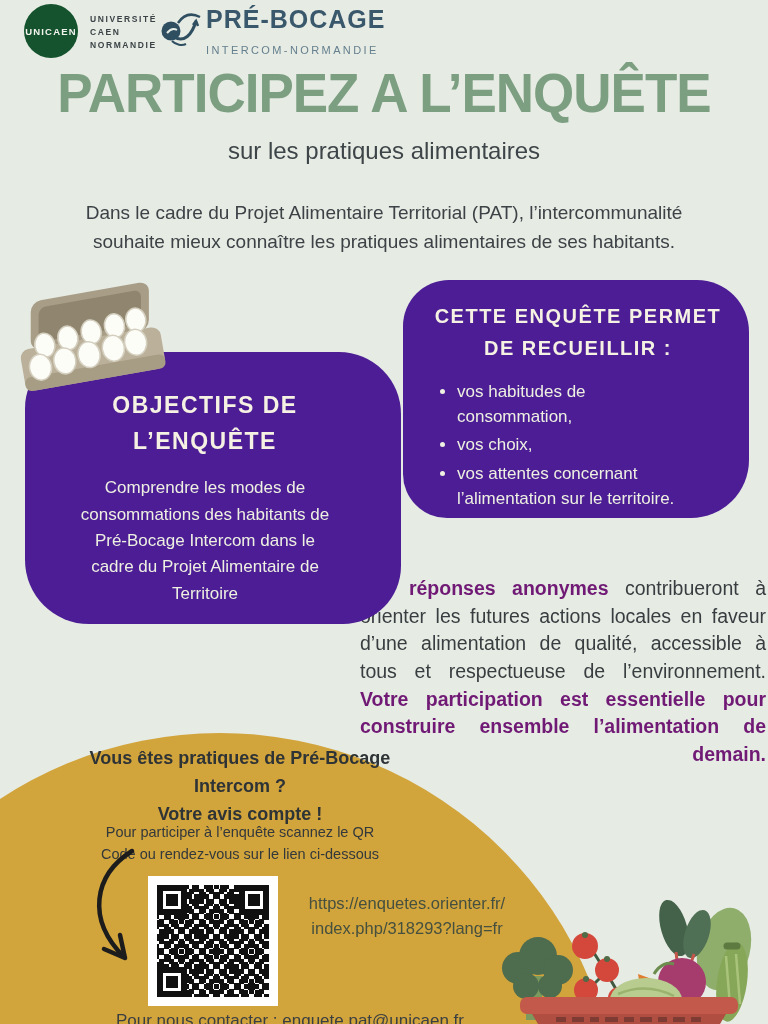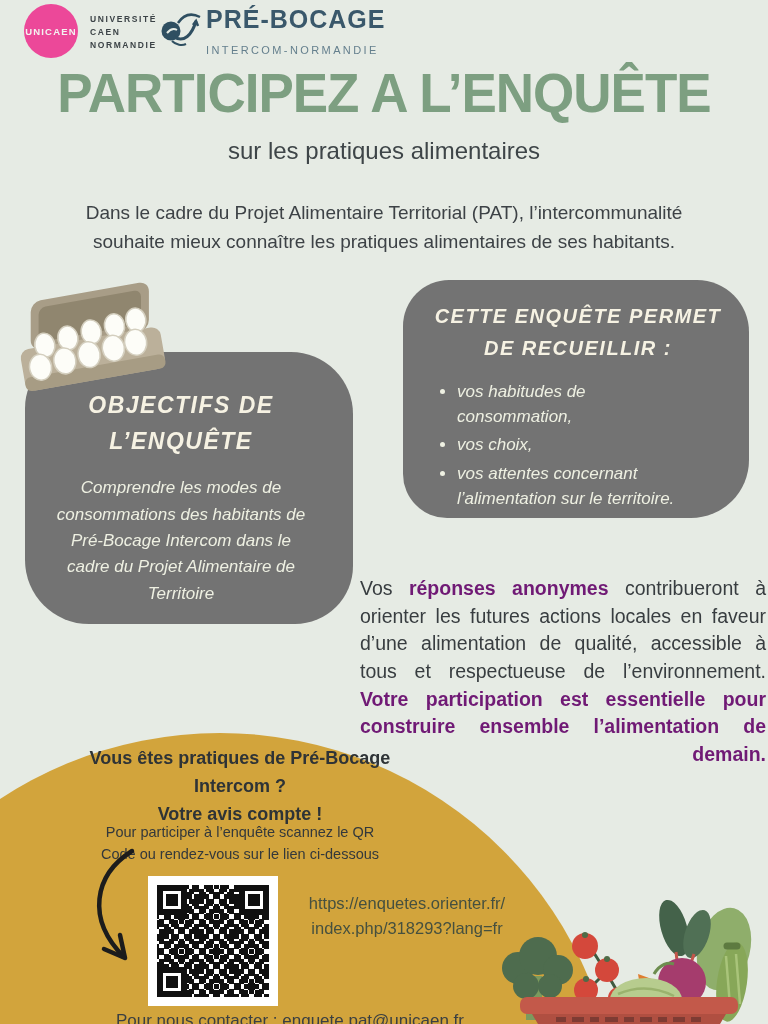--- a/index.html
+++ b/index.html
@@ -10,21 +10,21 @@
     margin: 0 auto;
     background: #e6ebe4;
     overflow: hidden;
     font-family: "Liberation Sans", "DejaVu Sans", sans-serif;
     color: #3b4144;
   }
   
   .unicaen-circle {
     position: absolute; left: 24px; top: 4px;
     width: 54px; height: 54px; border-radius: 50%;
-    background: #ec4899; display: flex; align-items: center; justify-content: center;
+    background: #14532d; display: flex; align-items: center; justify-content: center;
   }
   .unicaen-circle span {
     color: #f3f3f0; font-size: 9.5px; font-weight: bold; letter-spacing: 1.2px;
   }
   .unicaen-text {
     position: absolute; left: 90px; top: 13px;
     font-size: 8.5px; font-weight: bold; letter-spacing: 1.6px;
     line-height: 1.55; color: #3c4347; white-space: pre-line;
   }
   .pb-icon { position: absolute; left: 160px; top: 9px; width: 44px; height: 40px; }
@@ -45,28 +45,28 @@
     position: absolute; left: 0; top: 137px; width: 768px;
     text-align: center; font-size: 24px; color: #3e4548;
   }
   .intro {
     position: absolute; left: 34px; top: 199px; width: 700px;
     text-align: center; font-size: 19px; line-height: 1.5; color: #3d4246;
     white-space: pre-line;
   }
   
   .green-box {
-    position: absolute; background: #737373; color: #eef0e2; z-index: 1; font-style: italic;
+    position: absolute; background: #4c1d95; color: #eef0e2; z-index: 1;
   }
   .box-recueillir {
     left: 403px; top: 280px; width: 346px; height: 238px;
     border-radius: 46px 52px 58px 44px; padding: 20px 24px 0 28px;
   }
   .box-objectifs {
-    left: 25px; top: 352px; width: 328px; height: 272px;
+    left: 25px; top: 352px; width: 376px; height: 272px;
     border-radius: 56px 62px 58px 64px; padding: 36px 38px 0 22px; text-align: center;
   }
   .green-box h2 {
     text-align: center; font-size: 20px; font-weight: bold; letter-spacing: 1.5px;
     line-height: 1.6; color: #f6f2e3; white-space: pre-line;
   }
   .box-objectifs h2 { font-size: 23px; line-height: 1.55; }
   .box-recueillir ul { margin-top: 16px; padding-left: 26px; }
   .box-recueillir li {
     font-size: 17px; line-height: 1.45; white-space: pre-line; margin-bottom: 4px;

